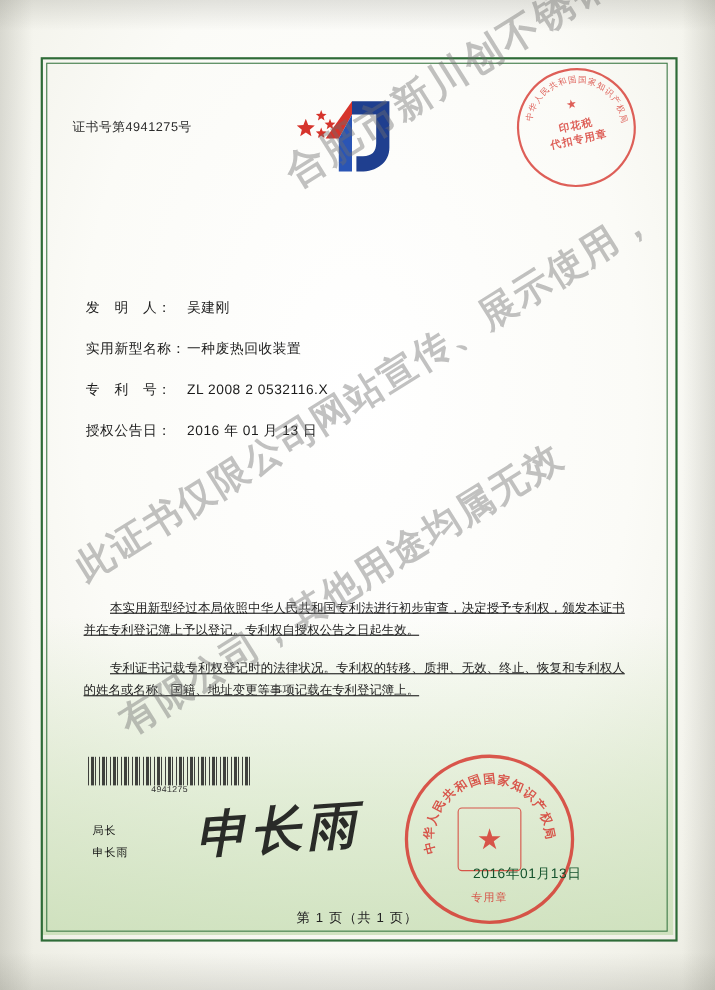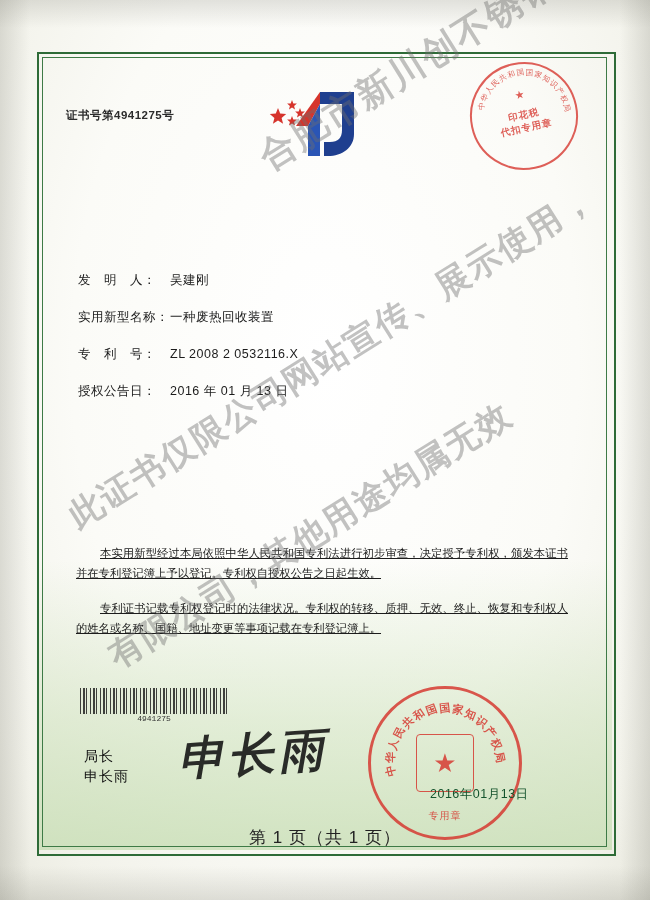--- a/index.html
+++ b/index.html
@@ -55,21 +55,20 @@
   }
 
   
   .cert-no {
     position: absolute;
     left: 66px; top: 108px;
     font-size: 11.5px;
     color: #2b2b2b;
     letter-spacing: 0.5px;
     white-space: nowrap;
-    font-weight: bold;
   }
 
   
   .logo {
     position: absolute;
     left: 268px; top: 88px;
     width: 110px; height: 72px;
   }
 
   
@@ -142,21 +141,21 @@
     text-align: center;
     font-family: "Liberation Mono", monospace;
     font-size: 8px;
     color: #333;
   }
 
   
   .sig-label {
     position: absolute;
     left: 84px;
-    font-size: 14px;
+    font-size: 10px;
     color: #111;
     letter-spacing: 1px;
   }
   .sig-label.l1 { top: 748px; }
   .sig-label.l2 { top: 768px; }
 
   .signature {
     position: absolute;
     left: 178px; top: 724px;
     font-family: "DejaVu Serif", serif;
@@ -177,21 +176,21 @@
     color: #14532d;
     letter-spacing: 0.5px;
   }
 
   
   .page-footer {
     position: absolute;
     left: 0; top: 826px;
     width: 650px;
     text-align: center;
-    font-size: 17px;
+    font-size: 12px;
     color: #222;
     letter-spacing: 1px;
   }
 
   
   .seal-top {
     position: absolute;
     left: 470px; top: 62px;
     width: 104px; height: 104px;
     border: 2.5px solid #d6342c;

